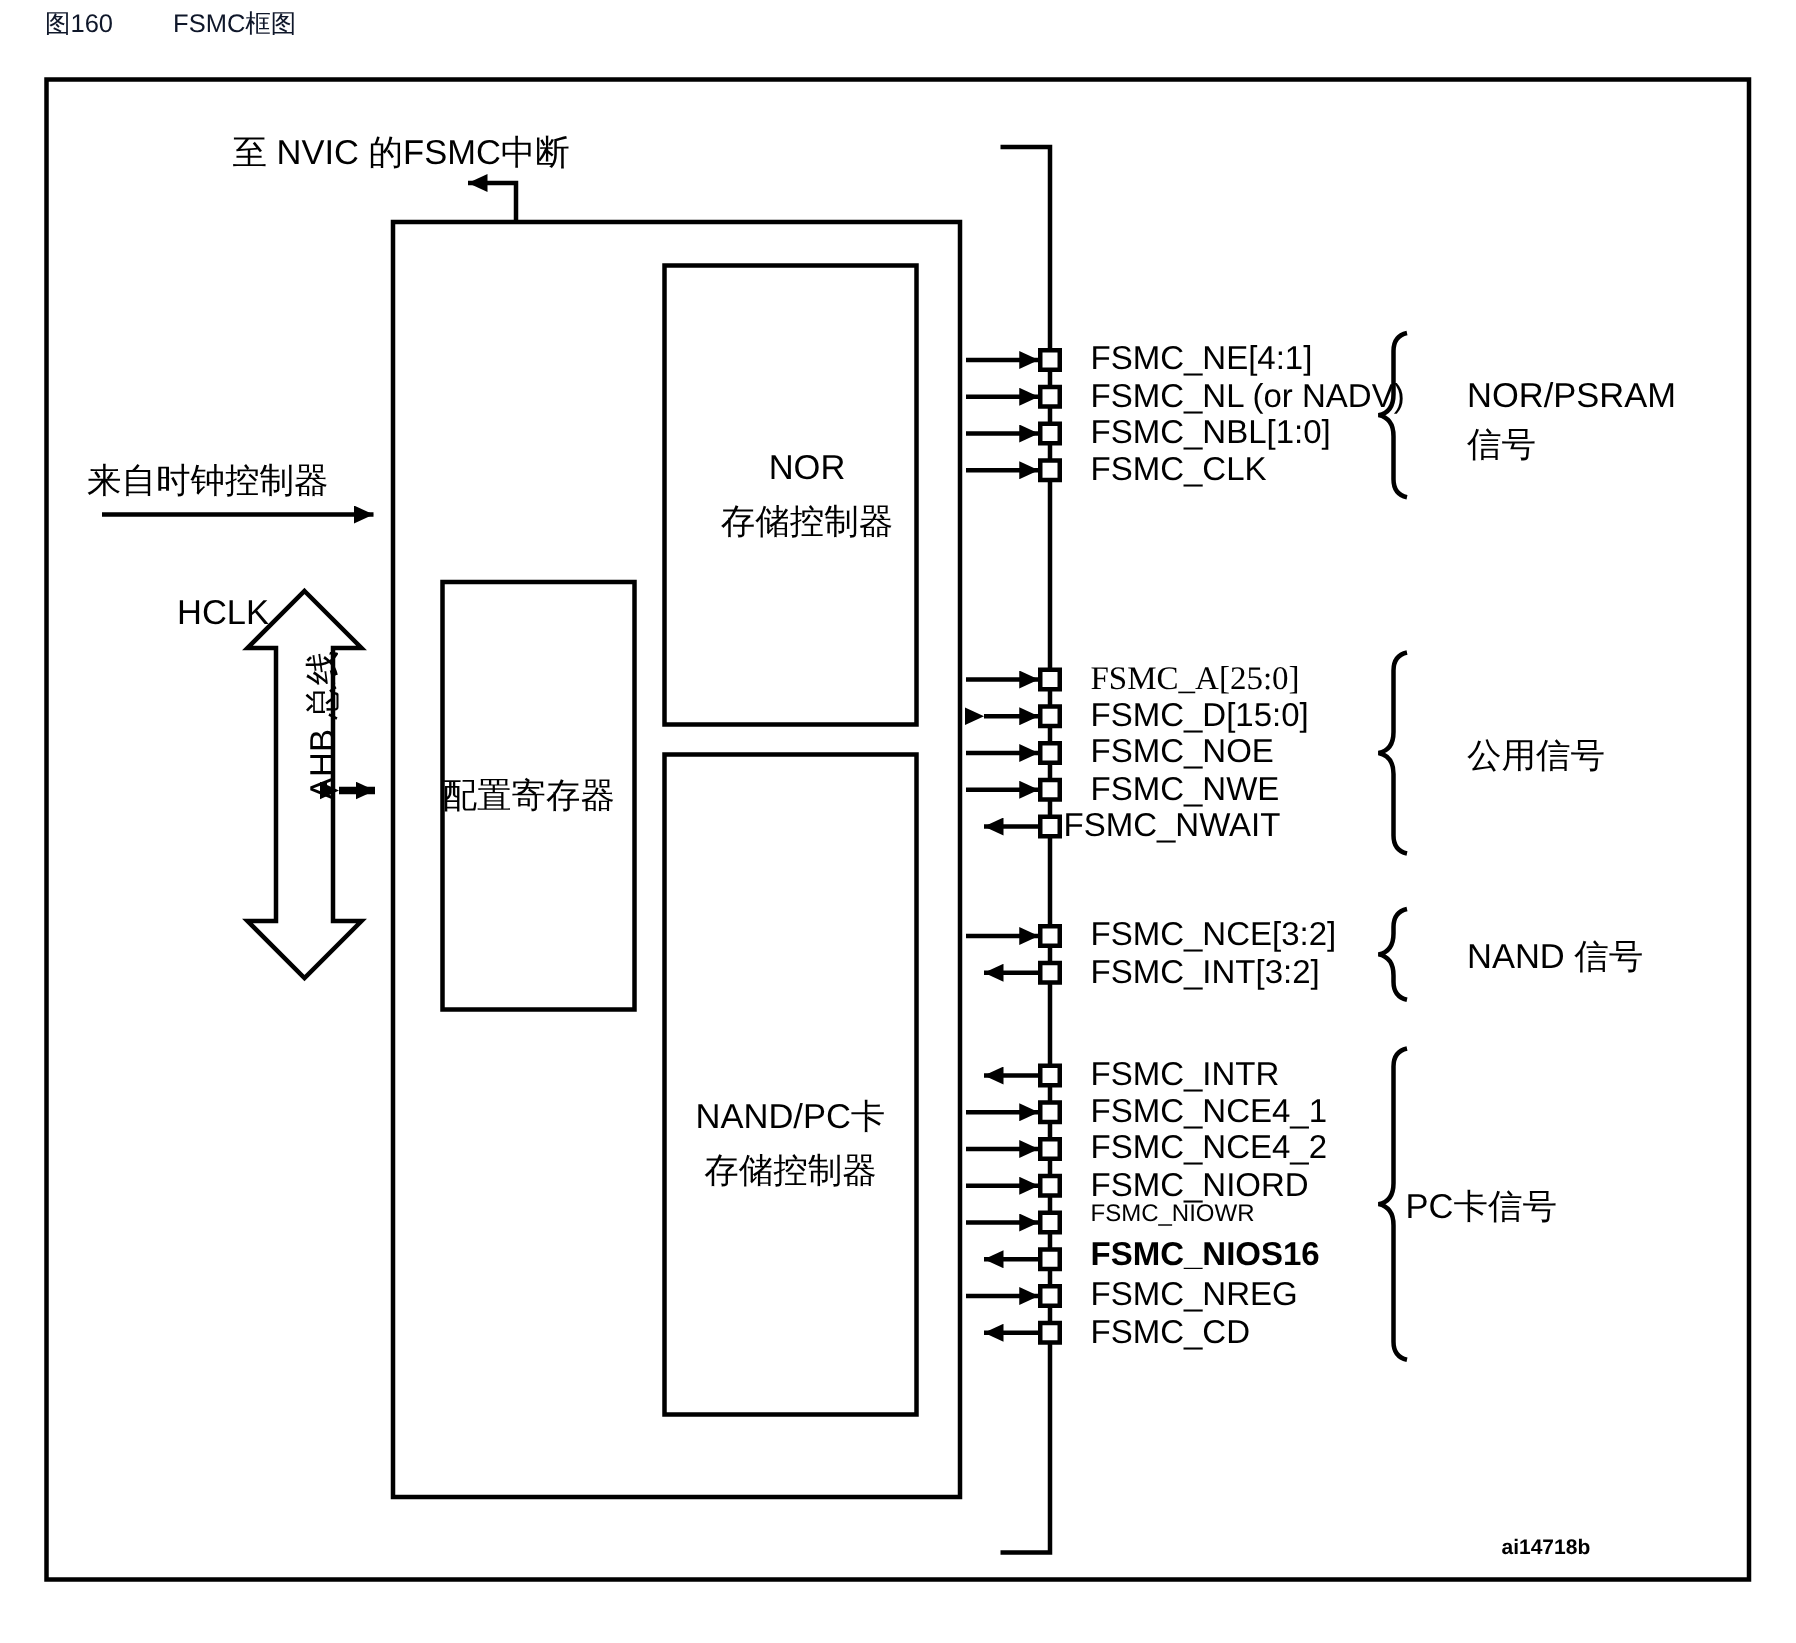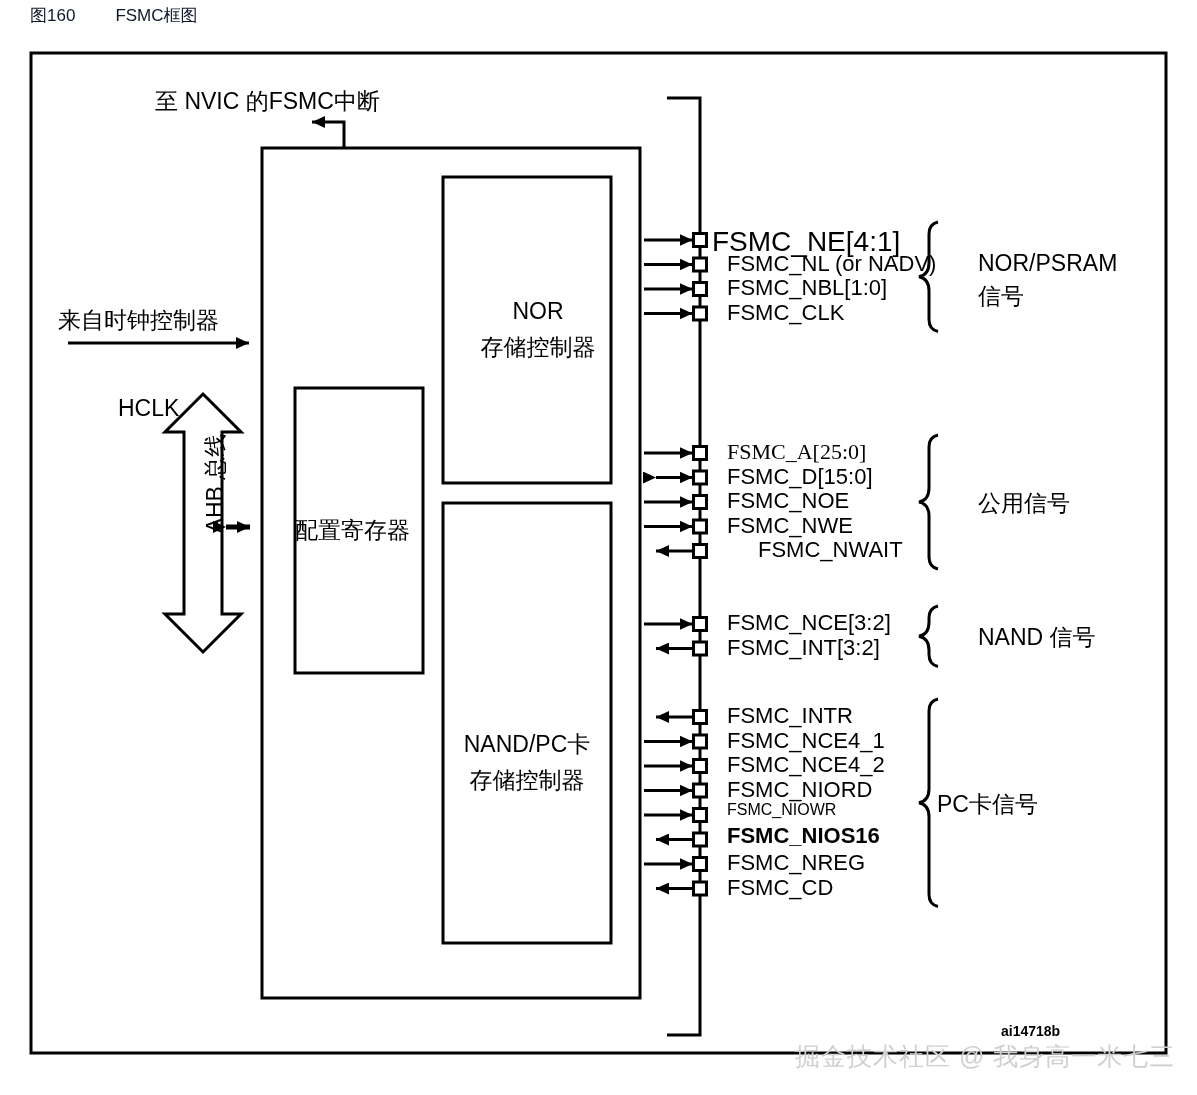--- a/index.html
+++ b/index.html
@@ -161,29 +161,29 @@
     <span>存储控制器</span>
   </div>
 
   <div style="position:absolute; left:443px; top:503px; width:168px; height:520px; display:flex;
               flex-direction:column; align-items:center; justify-content:center; font-size:23px; line-height:1.55;">
     <span>NAND/PC卡</span>
     <span>存储控制器</span>
   </div>
 
   <div id="signal-labels">
-      <div style="position: absolute; left: 712px; top: 226px; font-size: 28px; white-space: nowrap;">FSMC_NE[4:1]</div>
+      <div style="position: absolute; left: 727px; top: 226px; font-size: 22px; white-space: nowrap;">FSMC_NE[4:1]</div>
       <div style="position: absolute; left: 727px; top: 250.5px; font-size: 22px; white-space: nowrap;">FSMC_NL (or NADV)</div>
       <div style="position: absolute; left: 727px; top: 275px; font-size: 22px; white-space: nowrap;">FSMC_NBL[1:0]</div>
       <div style="position: absolute; left: 727px; top: 299.5px; font-size: 22px; white-space: nowrap;">FSMC_CLK</div>
       <div style="position: absolute; left: 727px; top: 439px; font-size: 22px; white-space: nowrap; font-family: Liberation Serif, serif;">FSMC_A[25:0]</div>
       <div style="position: absolute; left: 727px; top: 463.5px; font-size: 22px; white-space: nowrap;">FSMC_D[15:0]</div>
       <div style="position: absolute; left: 727px; top: 488px; font-size: 22px; white-space: nowrap;">FSMC_NOE</div>
       <div style="position: absolute; left: 727px; top: 512.5px; font-size: 22px; white-space: nowrap;">FSMC_NWE</div>
-      <div style="position: absolute; left: 758px; top: 537px; font-size: 22px; white-space: nowrap;">FSMC_NWAIT</div>
+      <div style="position: absolute; left: 709px; top: 537px; font-size: 22px; white-space: nowrap;">FSMC_NWAIT</div>
       <div style="position: absolute; left: 727px; top: 610px; font-size: 22px; white-space: nowrap;">FSMC_NCE[3:2]</div>
       <div style="position: absolute; left: 727px; top: 634.5px; font-size: 22px; white-space: nowrap;">FSMC_INT[3:2]</div>
       <div style="position: absolute; left: 727px; top: 703px; font-size: 22px; white-space: nowrap;">FSMC_INTR</div>
       <div style="position: absolute; left: 727px; top: 727.5px; font-size: 22px; white-space: nowrap;">FSMC_NCE4_1</div>
       <div style="position: absolute; left: 727px; top: 752px; font-size: 22px; white-space: nowrap;">FSMC_NCE4_2</div>
       <div style="position: absolute; left: 727px; top: 776.5px; font-size: 22px; white-space: nowrap;">FSMC_NIORD</div>
       <div style="position: absolute; left: 727px; top: 801px; font-size: 16px; white-space: nowrap;">FSMC_NIOWR</div>
       <div style="position: absolute; left: 727px; top: 823px; font-size: 22px; white-space: nowrap; font-weight: bold;">FSMC_NIOS16</div>
       <div style="position: absolute; left: 727px; top: 850px; font-size: 22px; white-space: nowrap;">FSMC_NREG</div>
       <div style="position: absolute; left: 727px; top: 874.5px; font-size: 22px; white-space: nowrap;">FSMC_CD</div>
@@ -198,15 +198,14 @@
       </div>
       <div style="position: absolute; left: 978px; top: 621.25px; font-size: 23px; line-height: 1.45; white-space: nowrap;">
         <div>NAND 信号</div>
       </div>
       <div style="position: absolute; left: 937px; top: 787.75px; font-size: 23px; line-height: 1.45; white-space: nowrap;">
         <div>PC卡信号</div>
       </div>
     </div>
 
   <div class="figid">ai14718b</div>
-  <div class="wm">掘金技术社区 @ 我身高一米七三</div>
 
 </div>
 
 </body></html>

